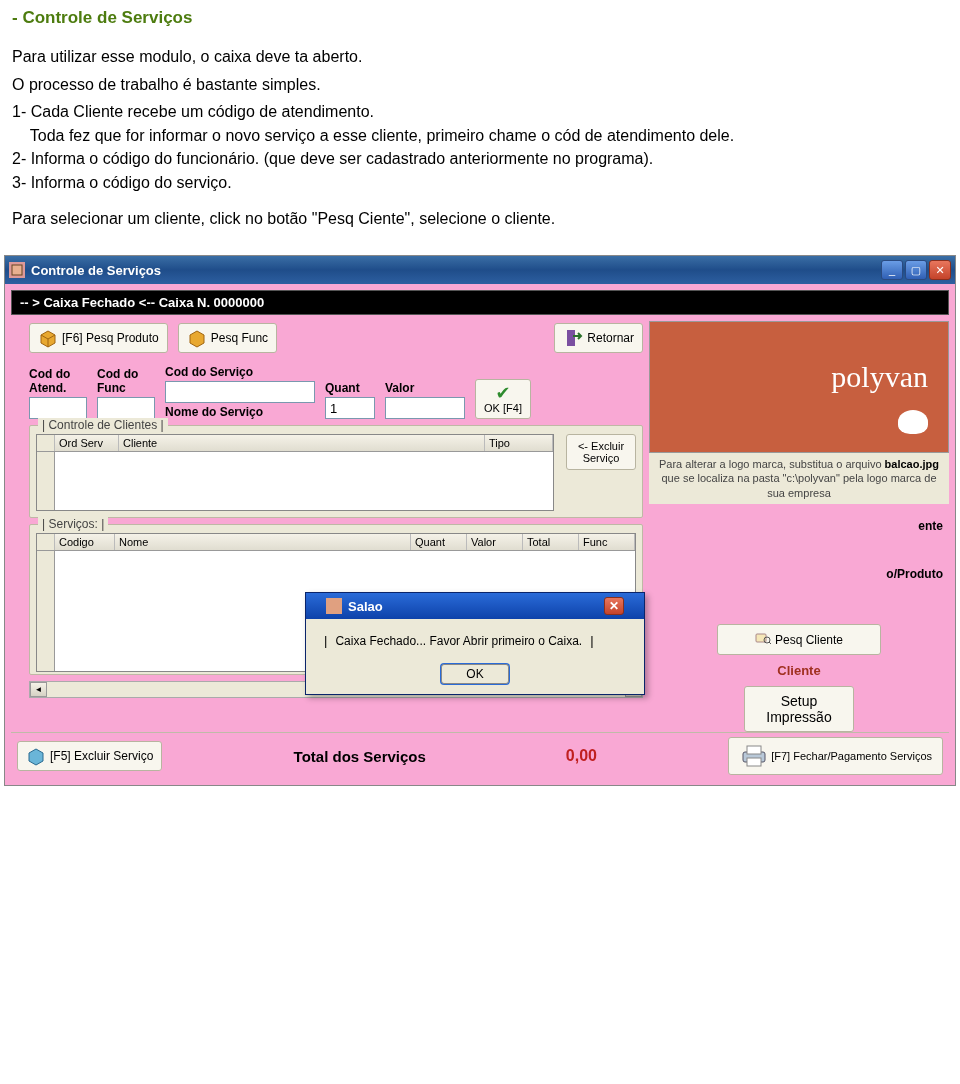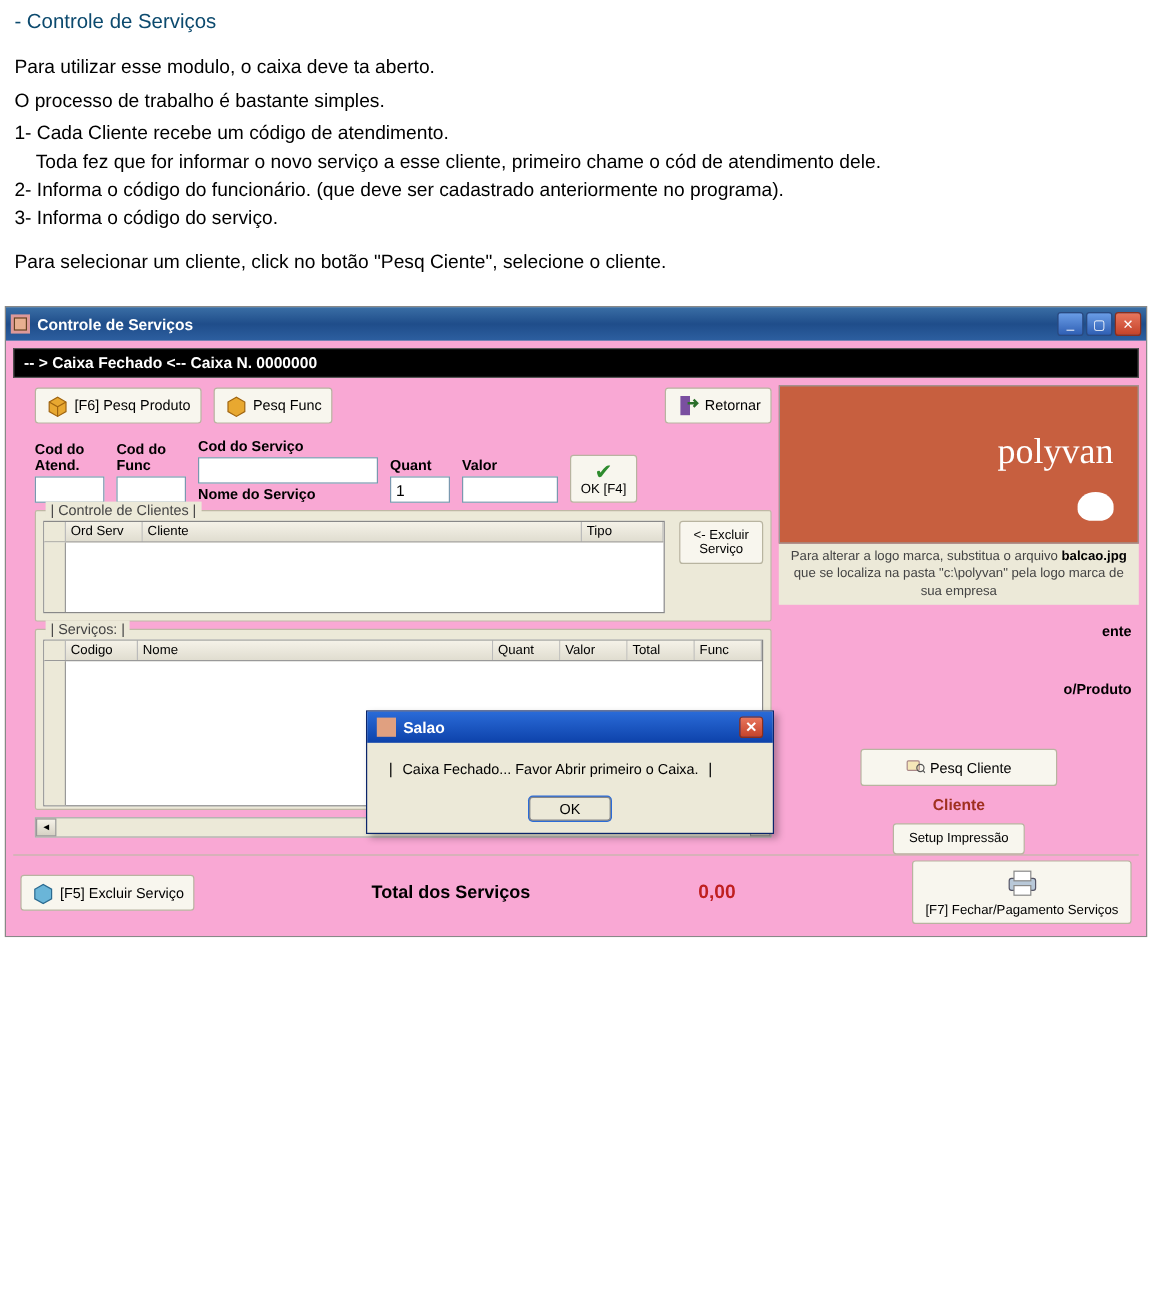--- a/index.html
+++ b/index.html
@@ -1,19 +1,19 @@
 <!DOCTYPE html>
 <html><head>
 <meta charset="utf-8">
 <style>
   * { box-sizing: border-box; margin: 0; padding: 0; }
   body { font-family: Arial, sans-serif; background: #fff; width: 960px; }
   
   .doc-section { padding: 8px 12px 20px 12px; }
-  .doc-title { font-weight: normal; font-size: 17px; color: #0c4a6e; margin-bottom: 18px; }
+  .doc-title { font-weight: bold; font-size: 17px; color: #4d7c0f; margin-bottom: 18px; }
   .doc-para { font-size: 16px; color: #000; line-height: 1.35; margin-bottom: 6px; }
   .doc-list { font-size: 16px; color: #000; line-height: 1.35; }
   .doc-list div { margin-bottom: 2px; }
   
   .app-window { border: 1px solid #888; margin: 0 4px; background: #ece9d8; position: relative; }
   
   .titlebar { background: linear-gradient(180deg, #3a6ea5 0%, #1f4d8a 50%, #2d5fa0 100%); color: #fff; height: 28px; display: flex; align-items: center; padding: 0 4px; font-size: 13px; }
   .titlebar .tb-icon { width: 16px; height: 16px; background: #d99; margin-right: 6px; display: flex; align-items: center; justify-content: center; }
   .titlebar .tb-title { flex: 1; font-weight: bold; }
   .tb-controls { display: flex; gap: 2px; }
@@ -66,25 +66,25 @@
   .cliente-label { font-weight: bold; color: #a03020; font-size: 13px; }
   
   .footer-row { display: flex; align-items: center; gap: 12px; padding: 4px 6px; border-top: 1px solid #c0baa8; margin-top: 0; }
   .scrollbar-h { height: 17px; background: #ece9d8; border: 1px solid #aaa; display: flex; align-items: center; }
   .sb-btn { width: 17px; height: 15px; background: linear-gradient(180deg,#f5f2e8,#d6d2c4); border: 1px solid #999; display: flex; align-items: center; justify-content: center; font-size: 8px; }
   .sb-track { flex: 1; background: #efeee6; }
   
   .total-label { font-size: 15px; font-weight: bold; color: #000; }
   .total-val { font-size: 16px; font-weight: bold; color: #c02020; }
   
-  .printer-btn { display:flex; flex-direction:column; align-items:center; gap:2px; background: #f8f6ee; border: 1px solid #b8b4a0; border-radius: 3px; padding: 4px 10px; font-size: 11px; cursor: pointer; }
+  .printer-btn { display:flex; align-items:center; gap:2px; background: #f8f6ee; border: 1px solid #b8b4a0; border-radius: 3px; padding: 4px 10px; font-size: 11px; cursor: pointer; }
   
   
   .modal { position: absolute; left: 300px; top: 308px; width: 340px; background: #ece9d8; border: 1px solid #0a246a; box-shadow: 3px 3px 6px rgba(0,0,0,0.3); z-index: 100; }
-  .modal .m-title { background: linear-gradient(180deg,#2a6bd8,#0d42aa); color: #fff; height: 26px; display: flex; align-items: center; padding: 0 8px; font-size: 13px; font-weight: bold; }
+  .modal .m-title { background: linear-gradient(180deg,#2a6bd8,#0d42aa); color: #fff; height: 26px; display: flex; align-items: center; padding: 0 20px; font-size: 13px; font-weight: bold; }
   .modal .m-title .m-ic { width:16px; height:16px; background:#e0a080; margin-right:6px; }
   .modal .m-title .m-tt { flex:1; }
   .modal .m-close { width: 20px; height: 18px; background: linear-gradient(180deg,#e8765d,#c4432a); border: 1px solid #8a2f1d; border-radius: 3px; color: #fff; font-size: 12px; display: flex; align-items: center; justify-content: center; }
   .modal .m-body { padding: 14px 18px 10px 18px; font-size: 12px; color: #000; }
   .modal .m-row { display:flex; align-items:center; gap:8px; }
   .modal .m-foot { display: flex; justify-content: center; padding: 6px 0 10px 0; }
   .modal .m-ok { background: #ece9d8; border: 1px solid #888; border-radius: 3px; padding: 2px 24px; font-size: 12px; cursor: pointer; box-shadow: 0 0 0 1px #2a6bd8; }
   
   .cut-label { position:absolute; font-size:12px; font-weight:bold; color:#000; }
 </style>
@@ -252,21 +252,21 @@
             <span>
               <svg width="16" height="14" viewBox="0 0 16 14">
                   <rect x="1" y="3" width="10" height="8" rx="1" fill="#f5e7b8" stroke="#a88"></rect>
                   <circle cx="12" cy="9" r="3" fill="none" stroke="#555"></circle>
                   <line x1="14" y1="11" x2="16" y2="13" stroke="#555"></line>
                 </svg>
             </span>
             <span>Pesq Cliente</span>
           </div>
           <div class="cliente-label">Cliente</div>
-          <div class="r-btn" style="width:110px; font-size:11px">
+          <div class="r-btn" style="width:110px; font-size:14px">
             <span>Setup Impressão</span>
           </div>
         </div>
       </div>
     </div>
 
     <div class="footer-row">
       <div class="t-btn">
         <span class="ic">
           <svg width="20" height="20" viewBox="0 0 20 20">

